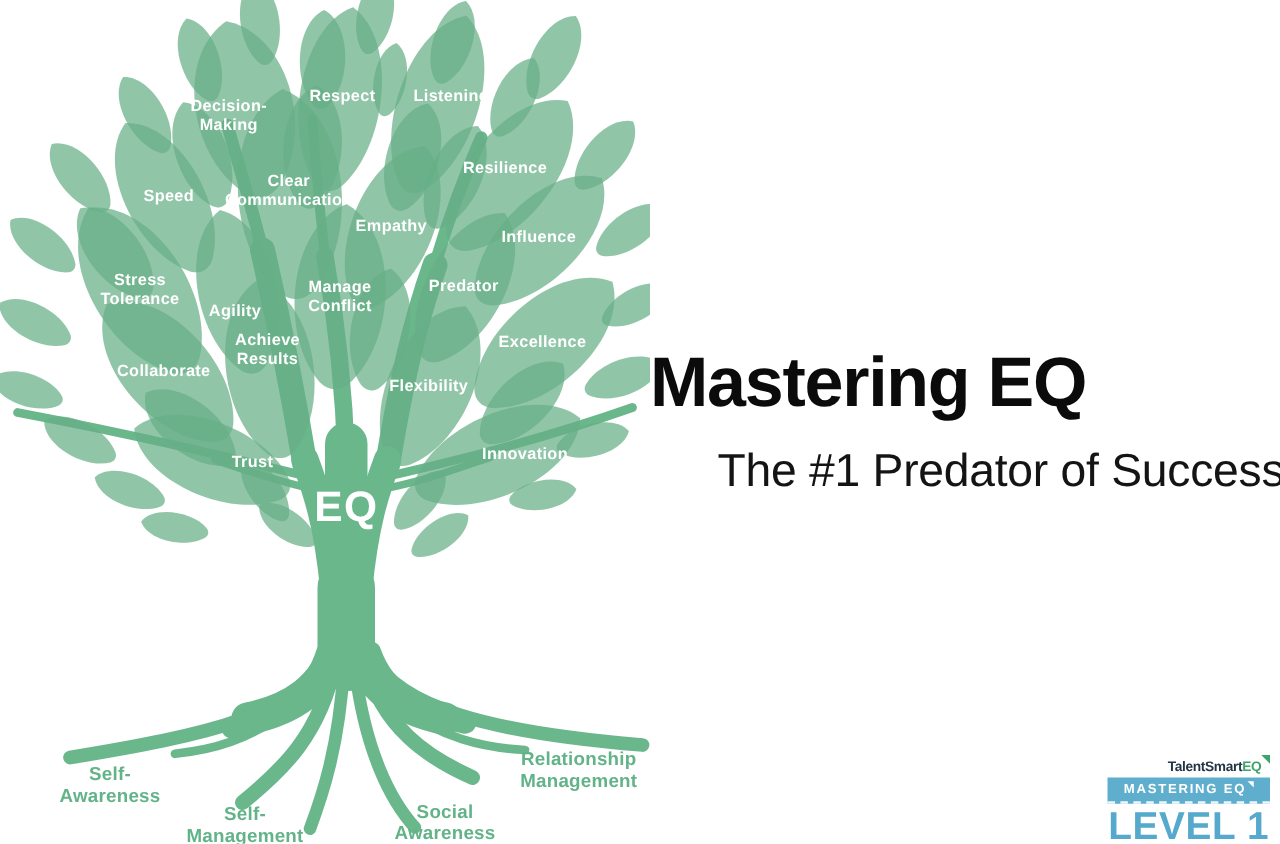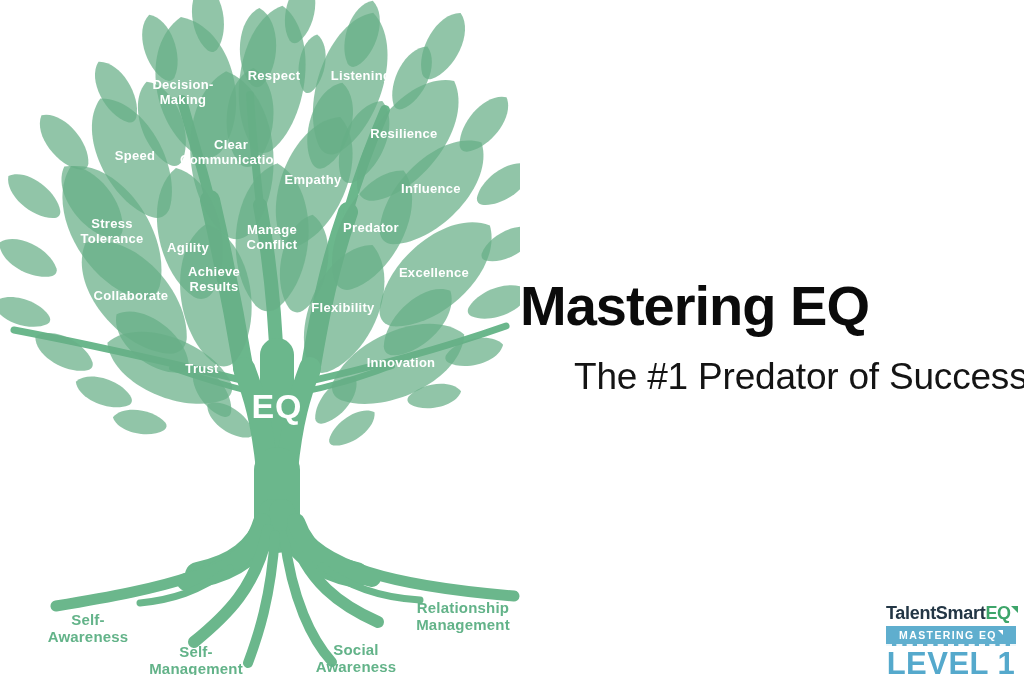--- a/index.html
+++ b/index.html
@@ -26,21 +26,21 @@
   .title{
     position:absolute;left:520px;top:278px;font-size:56px;font-weight:bold;
     color:var(--titleText,#0b0b0b);letter-spacing:-1px;line-height:1;white-space:nowrap;
   }
   .subtitle{
     position:absolute;left:574px;top:358px;font-size:37px;font-weight:normal;
     color:#141414;letter-spacing:-.2px;line-height:1.05;white-space:nowrap;
   }
   .logo{position:absolute;right:8px;top:604px;width:130px}
   .logo-row1{
-    text-align:right;font-size:18px;font-weight:bold;white-space:nowrap;
+    text-align:right;font-size:11px;font-weight:bold;white-space:nowrap;
     color:var(--logoNavy,#233645);letter-spacing:-.3px;line-height:1.1;
   }
   .logo-eq{color:var(--logoGreen,#3EA56A)}
   .tri{
     display:inline-block;width:0;height:0;
     border-top:7px solid var(--logoGreen,#3EA56A);
     border-left:7px solid transparent;vertical-align:6px;margin-left:0px;
   }
   .logo-band{
     margin-top:2px;background:var(--logoBlue,#5FAECE);color:#fff;
@@ -172,21 +172,21 @@
       <div class="leaf-label" style="left: 188px; top: 232px; margin-top: 16px;">Agility</div>
       <div class="leaf-label" style="left: 272px; top: 237px;">Manage
 Conflict</div>
       <div class="leaf-label" style="left: 371px; top: 228px;">Predator</div>
       <div class="leaf-label" style="left: 434px; top: 273px;">Excellence</div>
       <div class="leaf-label" style="left: 131px; top: 296px;">Collaborate</div>
       <div class="leaf-label" style="left: 214px; top: 279px;">Achieve
 Results</div>
       <div class="leaf-label" style="left: 343px; top: 308px;">Flexibility</div>
       <div class="leaf-label" style="left: 167px; top: 369px; margin-left: 35px;">Trust</div>
-      <div class="leaf-label" style="left: 377px; top: 363px; padding-left: 48px;">Innovation</div>
+      <div class="leaf-label" style="left: 396px; top: 363px; padding-left: 48px;">Innovation</div>
       <div class="root-label" style="left: 88px; top: 629px;">Self-
 Awareness</div>
       <div class="root-label" style="left: 196px; top: 661px;">Self-
 Management</div>
       <div class="root-label" style="left: 356px; top: 659px;">Social
 Awareness</div>
       <div class="root-label" style="left: 463px; top: 617px;">Relationship
 Management</div>
     </div>
 

